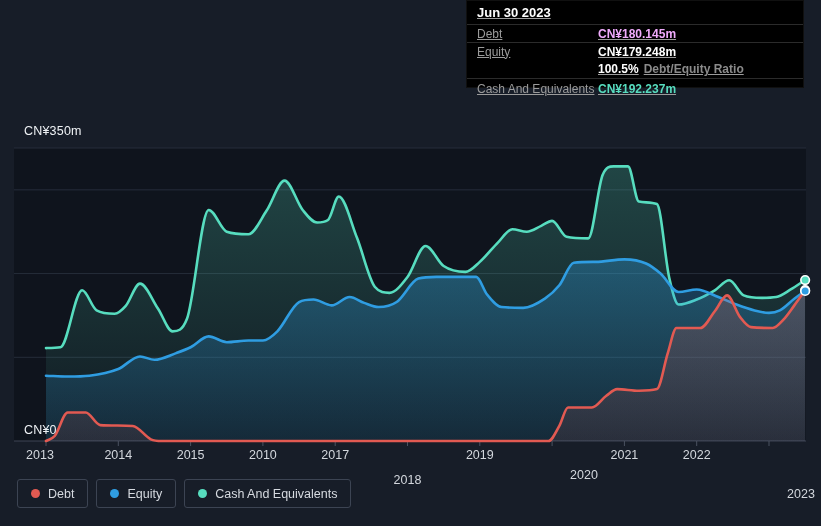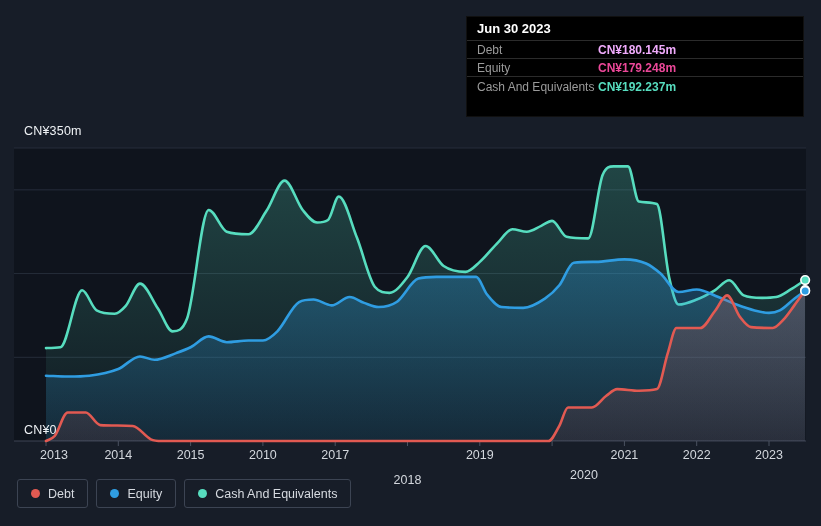--- a/index.html
+++ b/index.html
@@ -18,23 +18,24 @@
   .axis-label.max{left:24px;top:124px;}
   .axis-label.min{left:24px;top:423px;}
 
   #x-labels span{
     position:absolute;top:448px;transform:translateX(-50%);
     color:#d3d7dd;font-size:12.5px;
   }
 
   
   .tooltip{
-    position:absolute;left:466px;top:16px;width:338px;height:101px;
+    position:absolute;left:466px;top:0;width:338px;height:88px;
     background:#000;box-sizing:border-box;color:#9b9b9b;font-size:12px;
     border:1px solid #101010;
+    text-decoration:underline;
   }
   .tooltip .tt-row{
     display:flex;align-items:center;height:18px;padding:0 10px;box-sizing:border-box;
   }
   .tooltip .tt-title{
     height:23px;display:flex;align-items:center;padding:0 10px;
     color:#ffffff;font-weight:bold;font-size:13px;
   }
   .tt-divider{border-top:1px solid #2b2b2b;}
   .tooltip .tt-label{width:121px;flex:none;}
@@ -101,42 +102,47 @@
       <path d="M 46 441 C 48.89199999999737 439.3257142857143, 51.78399999999474 439.4187301587269, 54.67599999999211 435.97714285714284 C 59.01399999999364 430.8147619047603, 63.35199999999518 412.53714285714284, 67.68999999999672 412.53714285714284 C 73.71499999999672 412.53714285714284, 79.73999999999671 412.53714285714284, 85.76499999999672 412.53714285714284 C 90.5849999999978 412.53714285714284, 95.4049999999989 424.81185143069837, 100.225 425.0942857142857 C 111.07000000000109 425.72976285235717, 121.9150000000022 425.38647263719736, 132.7600000000033 425.93142857142857 C 138.7850000000033 426.23418186822363, 144.81000000000327 436.62825396825355, 150.83500000000328 439.3257142857143 C 154.45 440.94419047618925, 158.0649999999967 441, 161.6799999999934 441 C 183.3699999999956 441, 205.0599999999978 441, 226.75 441 C 250.85 441, 274.95 441, 299.04999999999995 441 C 323.15 441, 347.24999999999994 441, 371.34999999999997 441 C 395.45 441, 419.54999999999995 441, 443.65 441 C 467.75 441, 491.85 441, 515.95 441 C 526.7950000000011 441, 537.6400000000023 441, 548.4850000000033 441 C 552.1 441, 555.7149999999967 432.27976190475465, 559.3299999999934 425.93142857142857 C 562.2219999999962 420.8527619047581, 565.1139999999991 407.51428571428573, 568.0060000000019 407.51428571428573 C 575.9590000000002 407.51428571428573, 583.9119999999984 407.51428571428573, 591.8649999999967 407.51428571428573 C 596.6849999999978 407.51428571428573, 601.5049999999989 399.2358730158724, 606.3249999999999 395.7942857142857 C 609.9400000000021 393.21309523809464, 613.5550000000044 389.09714285714284, 617.1700000000066 389.09714285714284 C 624.4000000000054 389.09714285714284, 631.6300000000044 390.7714285714286, 638.8600000000033 390.7714285714286 C 644.8850000000033 390.7714285714286, 650.9100000000033 390.7714285714286, 656.9350000000032 389.09714285714284 C 660.55 388.0925714285723, 664.1649999999967 364.33166666665676, 667.7799999999934 353.1 C 670.6719999999963 344.11466666665757, 673.563999999999 327.98571428571427, 676.456000000002 327.98571428571427 C 684.4090000000002 327.98571428571427, 692.3619999999984 327.98571428571427, 700.3149999999966 327.98571428571427 C 705.1349999999977 327.98571428571427, 709.9549999999989 317.1521008403355, 714.775 311.24285714285713 C 718.8720000000018 306.2199999999995, 722.9690000000035 295.33714285714285, 727.0660000000053 295.33714285714285 C 731.4040000000014 295.33714285714285, 735.7419999999973 311.46609523809826, 740.0799999999934 317.10285714285715 C 743.6949999999956 321.8001587301633, 747.3099999999978 326.7299999999997, 750.925 327.1485714285714 C 758.1549999999988 327.98571428571427, 765.3849999999978 327.98571428571427, 772.6149999999967 327.98571428571427 C 776.2299999999989 327.98571428571427, 779.845000000001 323.38142857143214, 783.4600000000032 319.6142857142857 C 787.0749999999999 315.84714285714495, 790.6899999999966 310.28642142856756, 794.3049999999934 305.3828571428571 C 797.9199999999955 300.4792928571392, 801.5349999999978 295.256219047619, 805.15 290.1929" fill="none" stroke="#e25a52" stroke-width="2.6" stroke-linejoin="round" stroke-linecap="round"></path>
       <circle cx="805.15" cy="290.1929" r="4.3" fill="#e25a52" stroke="#ffffff" stroke-width="1.6"></circle>
       <circle cx="805.15" cy="290.94381714285714" r="4.3" fill="#2f9de2" stroke="#ffffff" stroke-width="1.6"></circle>
       <circle cx="805.15" cy="280.07016857142855" r="4.3" fill="#57ddbf" stroke="#ffffff" stroke-width="1.6"></circle>
     </svg>
 
   <div class="axis-label max">CN¥350m</div>
   <div class="axis-label min">CN¥0</div>
 
   <div id="x-labels">
-      <span style="left: 54px;">2013</span>
+      <span style="left: 40px;">2013</span>
       <span style="left: 118.3px;">2014</span>
       <span style="left: 190.6px;">2015</span>
       <span style="left: 262.9px;">2010</span>
       <span style="left: 335.2px;">2017</span>
       <span style="left: 407.5px; margin-top: 25px;">2018</span>
       <span style="left: 479.8px;">2019</span>
       <span style="left: 584px; margin-top: 20px;">2020</span>
       <span style="left: 624.4px;">2021</span>
       <span style="left: 696.7px;">2022</span>
-      <span style="left: 769px;">2023</span>
+      <span style="left: 801px; margin-top: 39px;">2023</span>
     </div>
 
   <div class="tooltip">
     <div class="tt-title">Jun 30 2023</div>
     <div class="tt-row tt-divider">
       <span class="tt-label">Debt</span>
       <span class="tt-value" id="tt-debt-value" style="color: #f0abfc;">CN¥180.145m</span>
     </div>
     <div class="tt-row tt-divider">
       <span class="tt-label">Equity</span>
-      <span class="tt-value" id="tt-equity-value" style="color: #ec4899;">CN¥179.248m</span>
+      <span class="tt-value" id="tt-equity-value" style="color: #ffffff;">CN¥179.248m</span>
+    </div>
+    <div class="tt-row">
+      <span class="tt-label"></span>
+      <span class="tt-ratio-value">100.5%</span>
+      <span class="tt-ratio-label">Debt/Equity Ratio</span>
     </div>
     <div class="tt-row tt-cash-row tt-divider">
       <span class="tt-label">Cash And Equivalents</span>
       <span class="tt-value" id="tt-cash-value" style="color: rgb(87, 221, 191);">CN¥192.237m</span>
     </div>
   </div>
 
   <div class="legend">
     <div class="legend-item">
       <span class="legend-dot" id="dot-debt" style="background: rgb(226, 90, 82);"></span>

